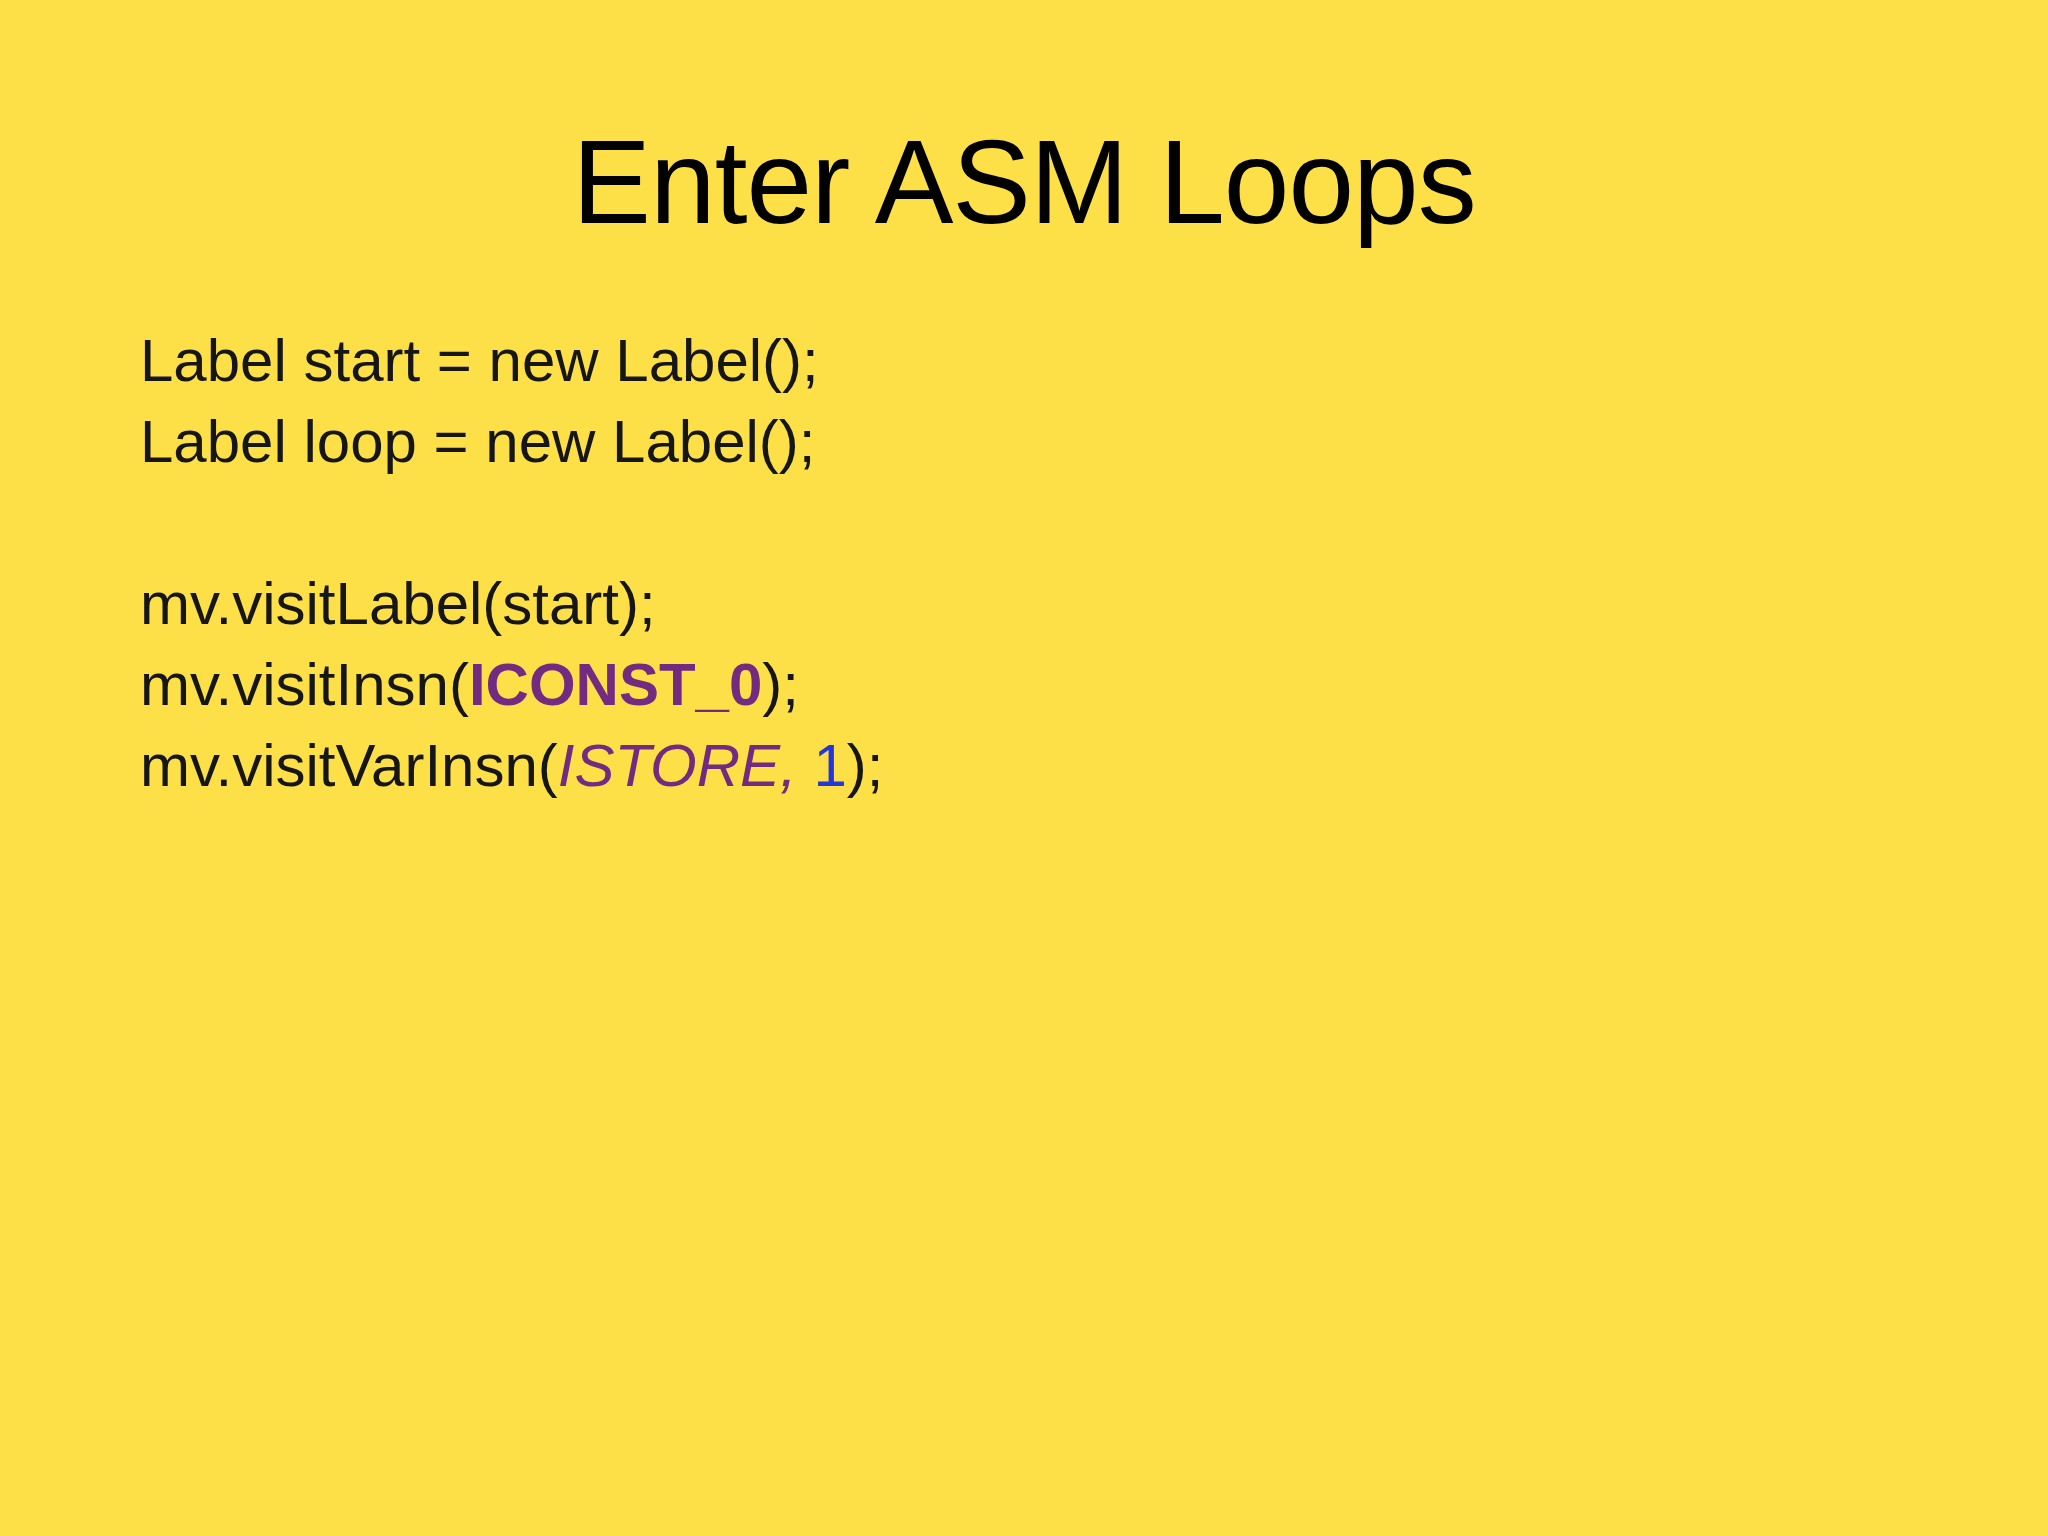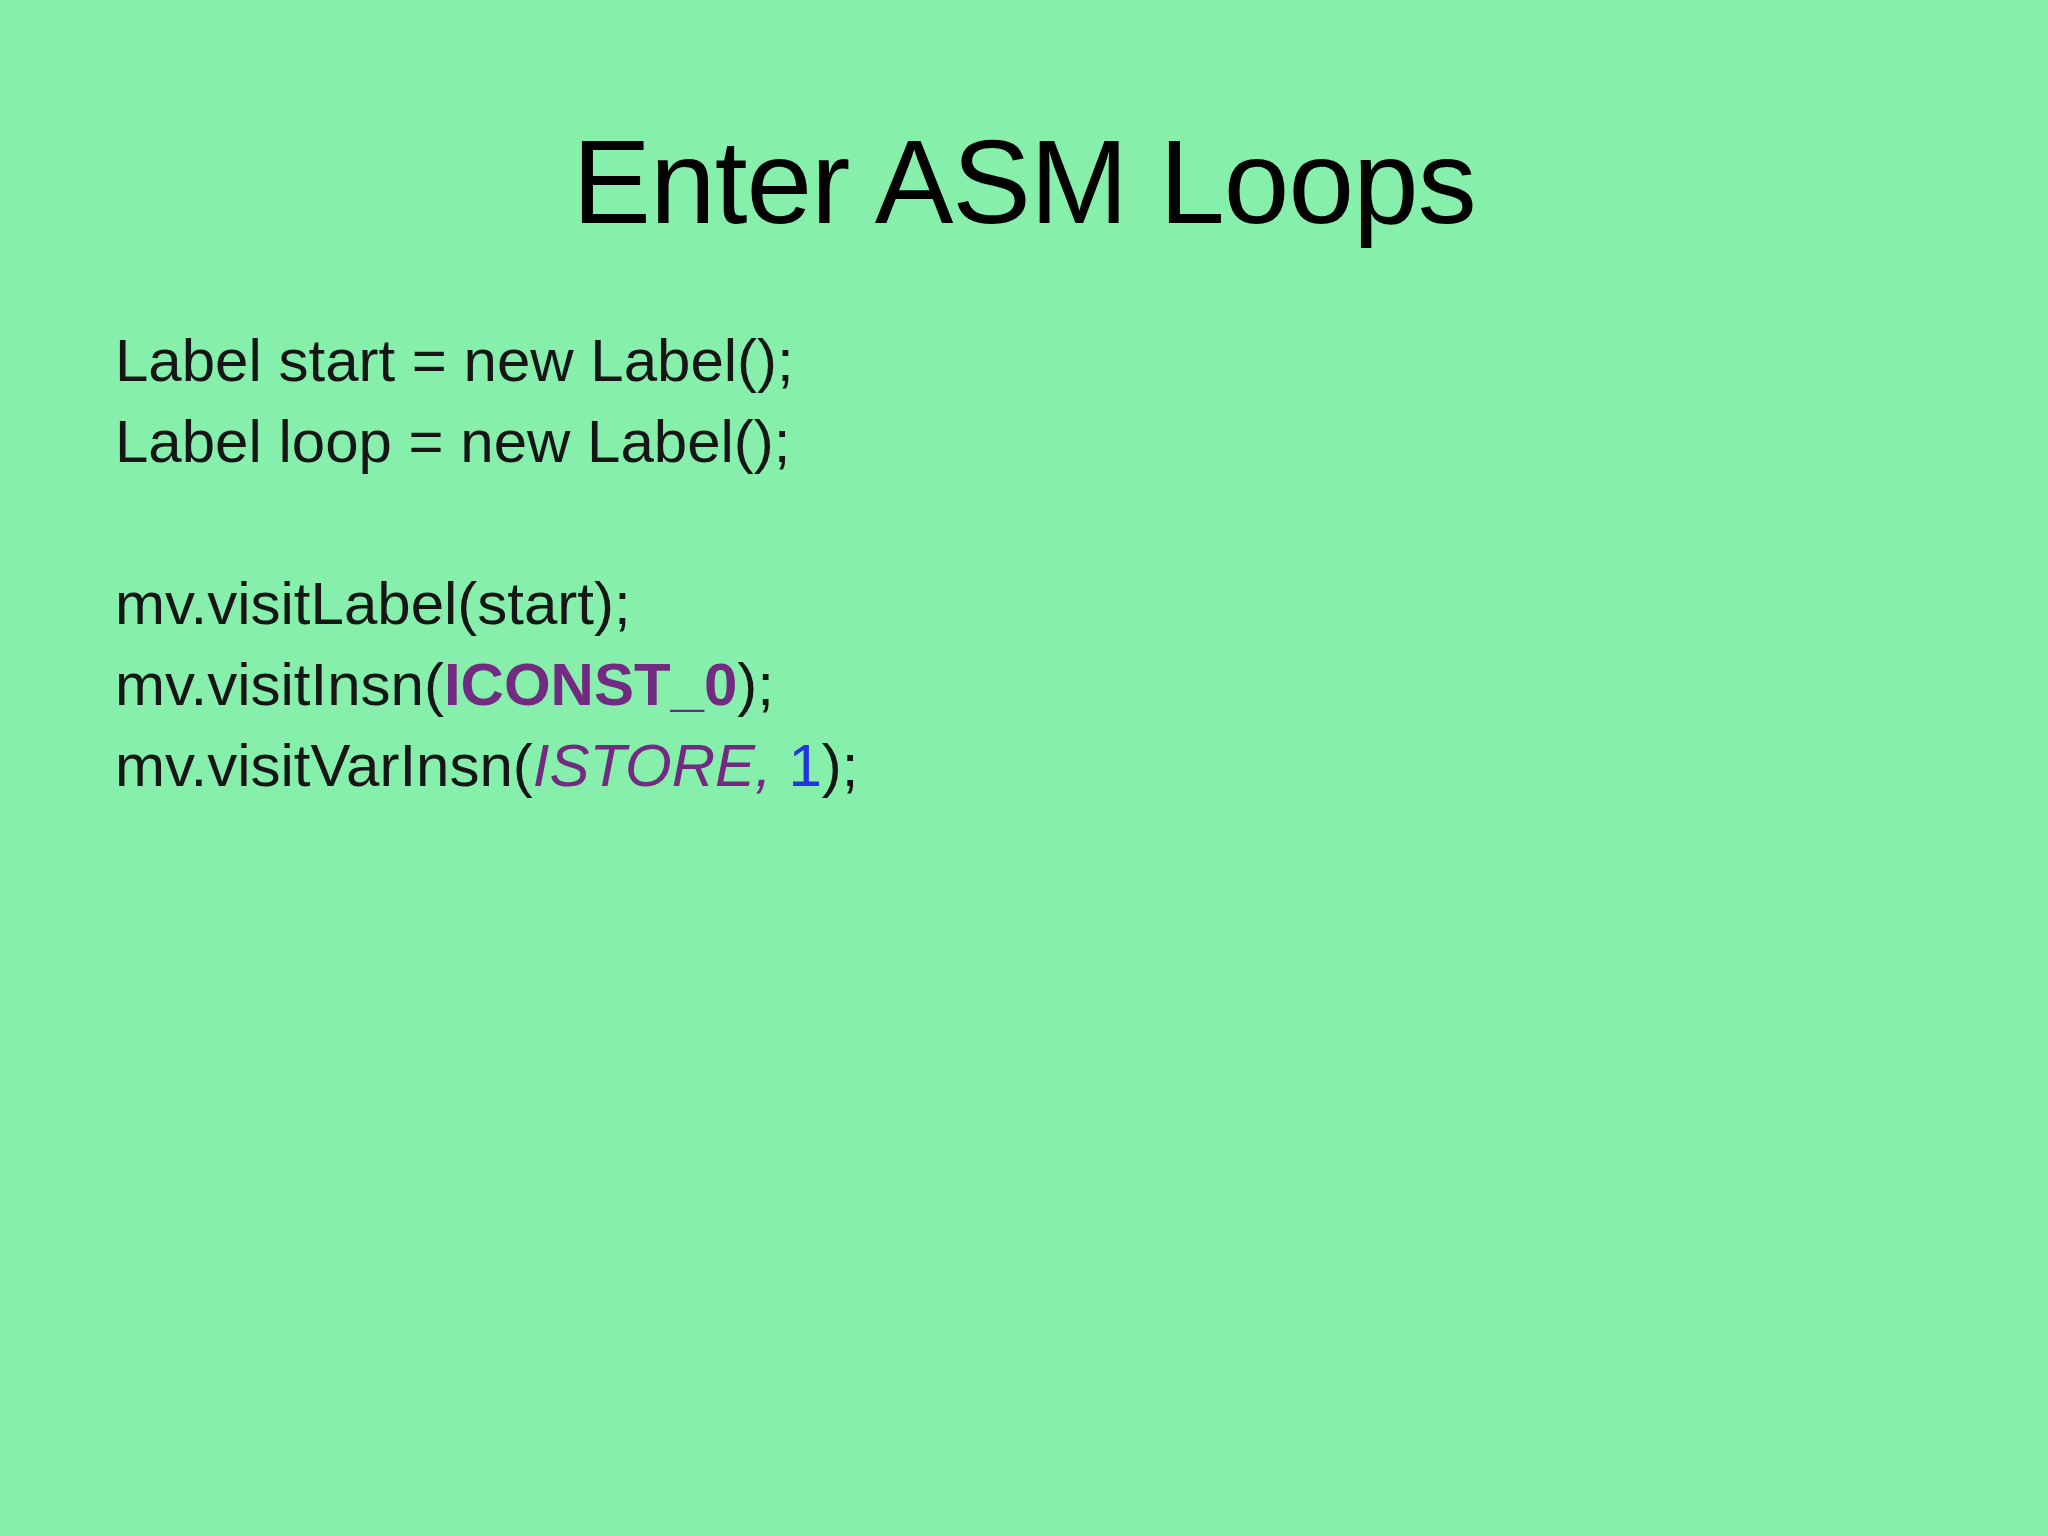--- a/index.html
+++ b/index.html
@@ -1,38 +1,38 @@
 <!DOCTYPE html>
 <html><head>
 <meta charset="utf-8">
 <style>
   html, body { margin: 0; padding: 0; }
   .slide {
     position: relative;
     width: 2048px;
     height: 1536px;
-    background: #86efac;
+    background: #fde047;
     overflow: hidden;
     font-family: "Liberation Sans", sans-serif;
   }
   .title {
     position: absolute;
     top: 112px;
     left: 0;
     width: 100%;
     margin: 0;
     text-align: center;
     font-size: 118px;
     font-weight: 400;
     letter-spacing: -1px;
     line-height: 1.2;
   }
   .code {
     position: absolute;
-    left: 115px;
+    left: 140px;
     top: 320px;
     font-size: 60px;
     line-height: 81px;
     font-weight: 400;
   }
   .line { min-height: 81px; white-space: pre; }
   .line span { white-space: pre; }
   .b { font-weight: 700; }
 </style>
 </head>

